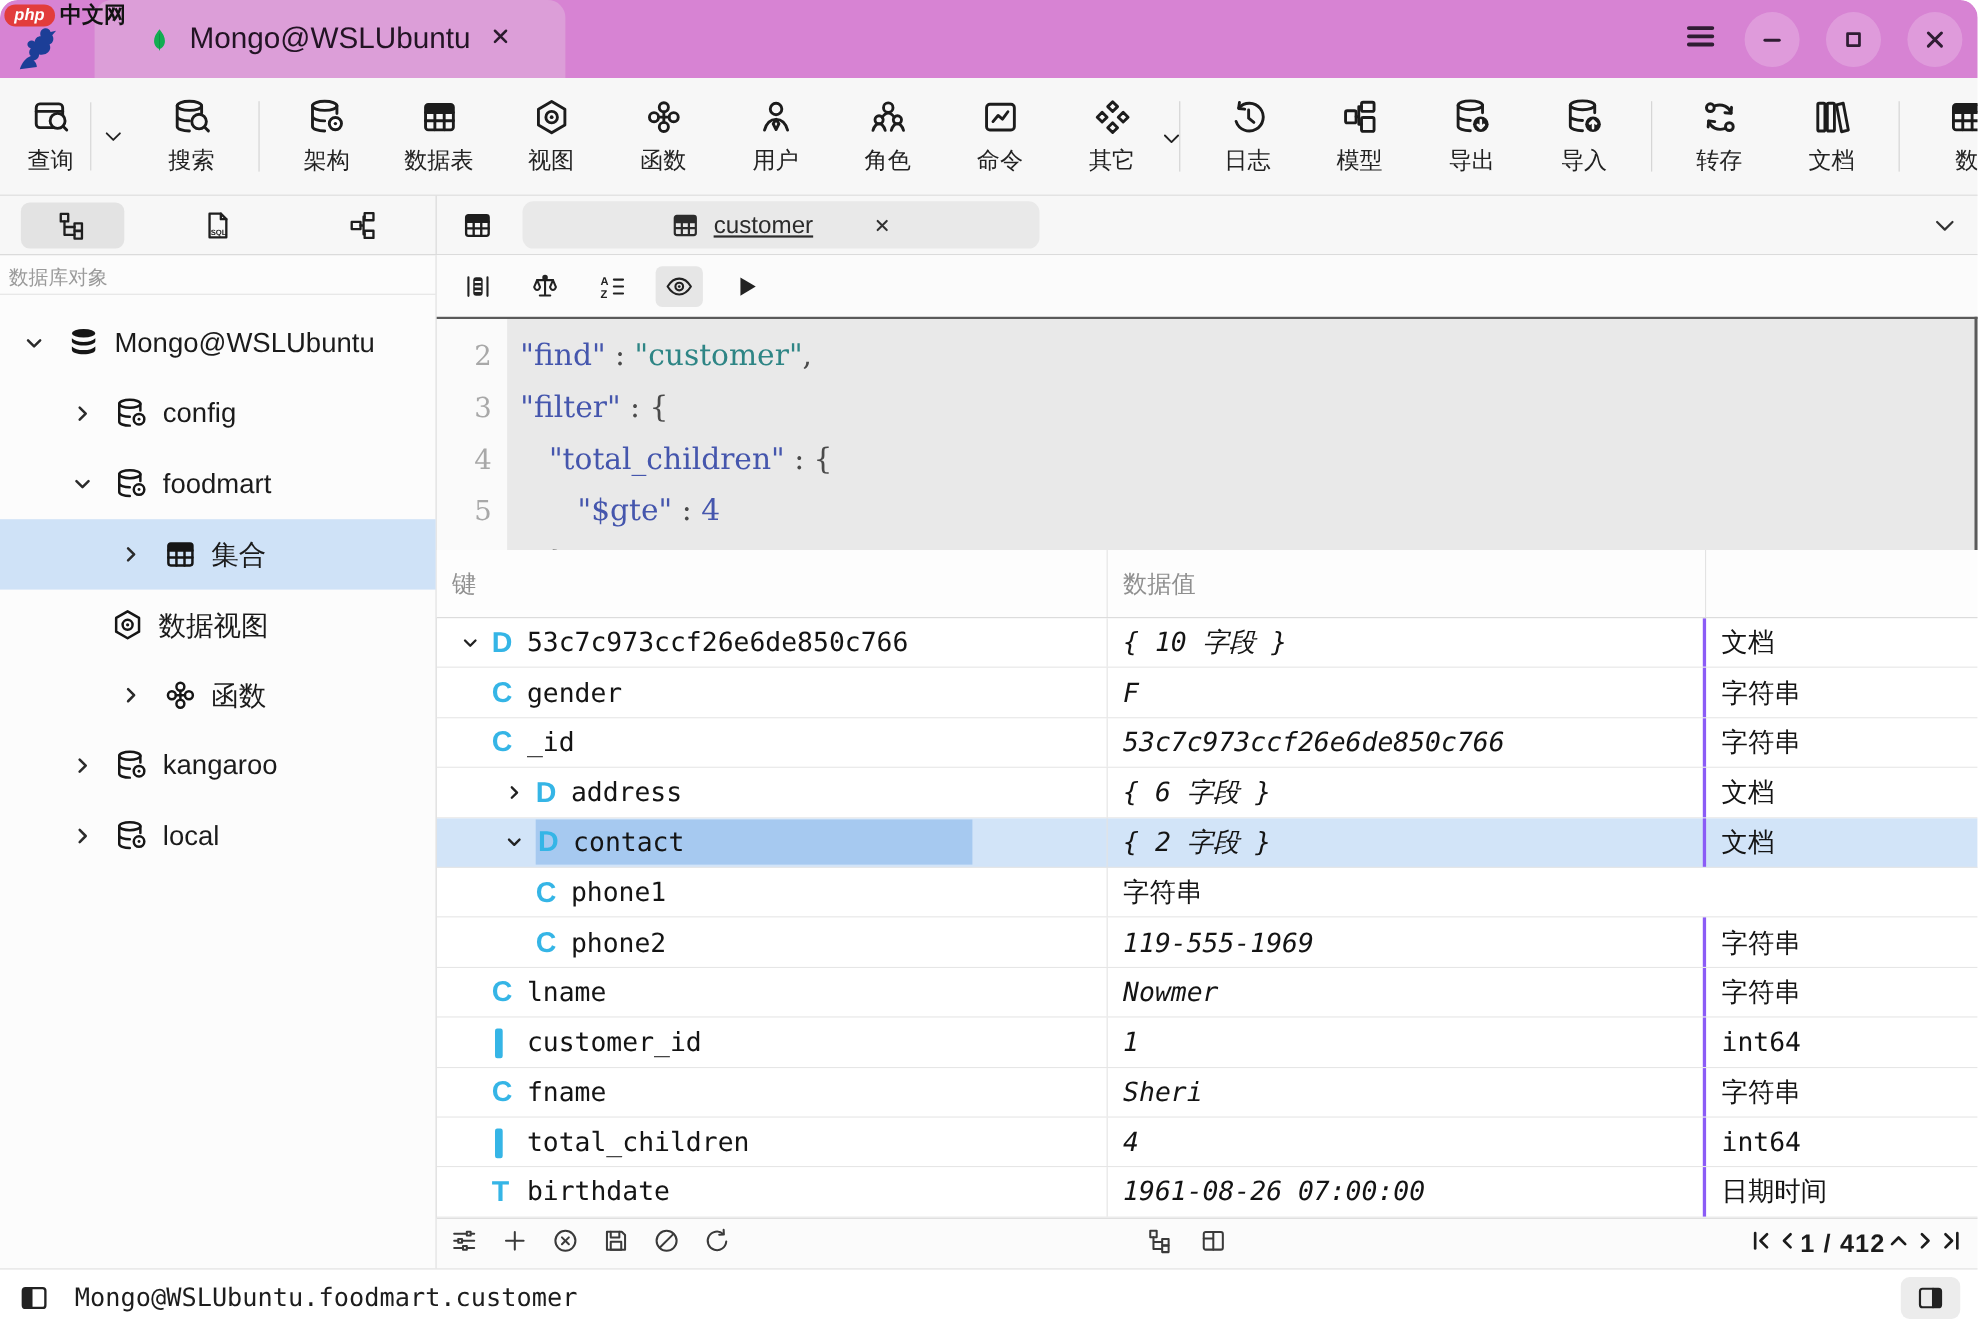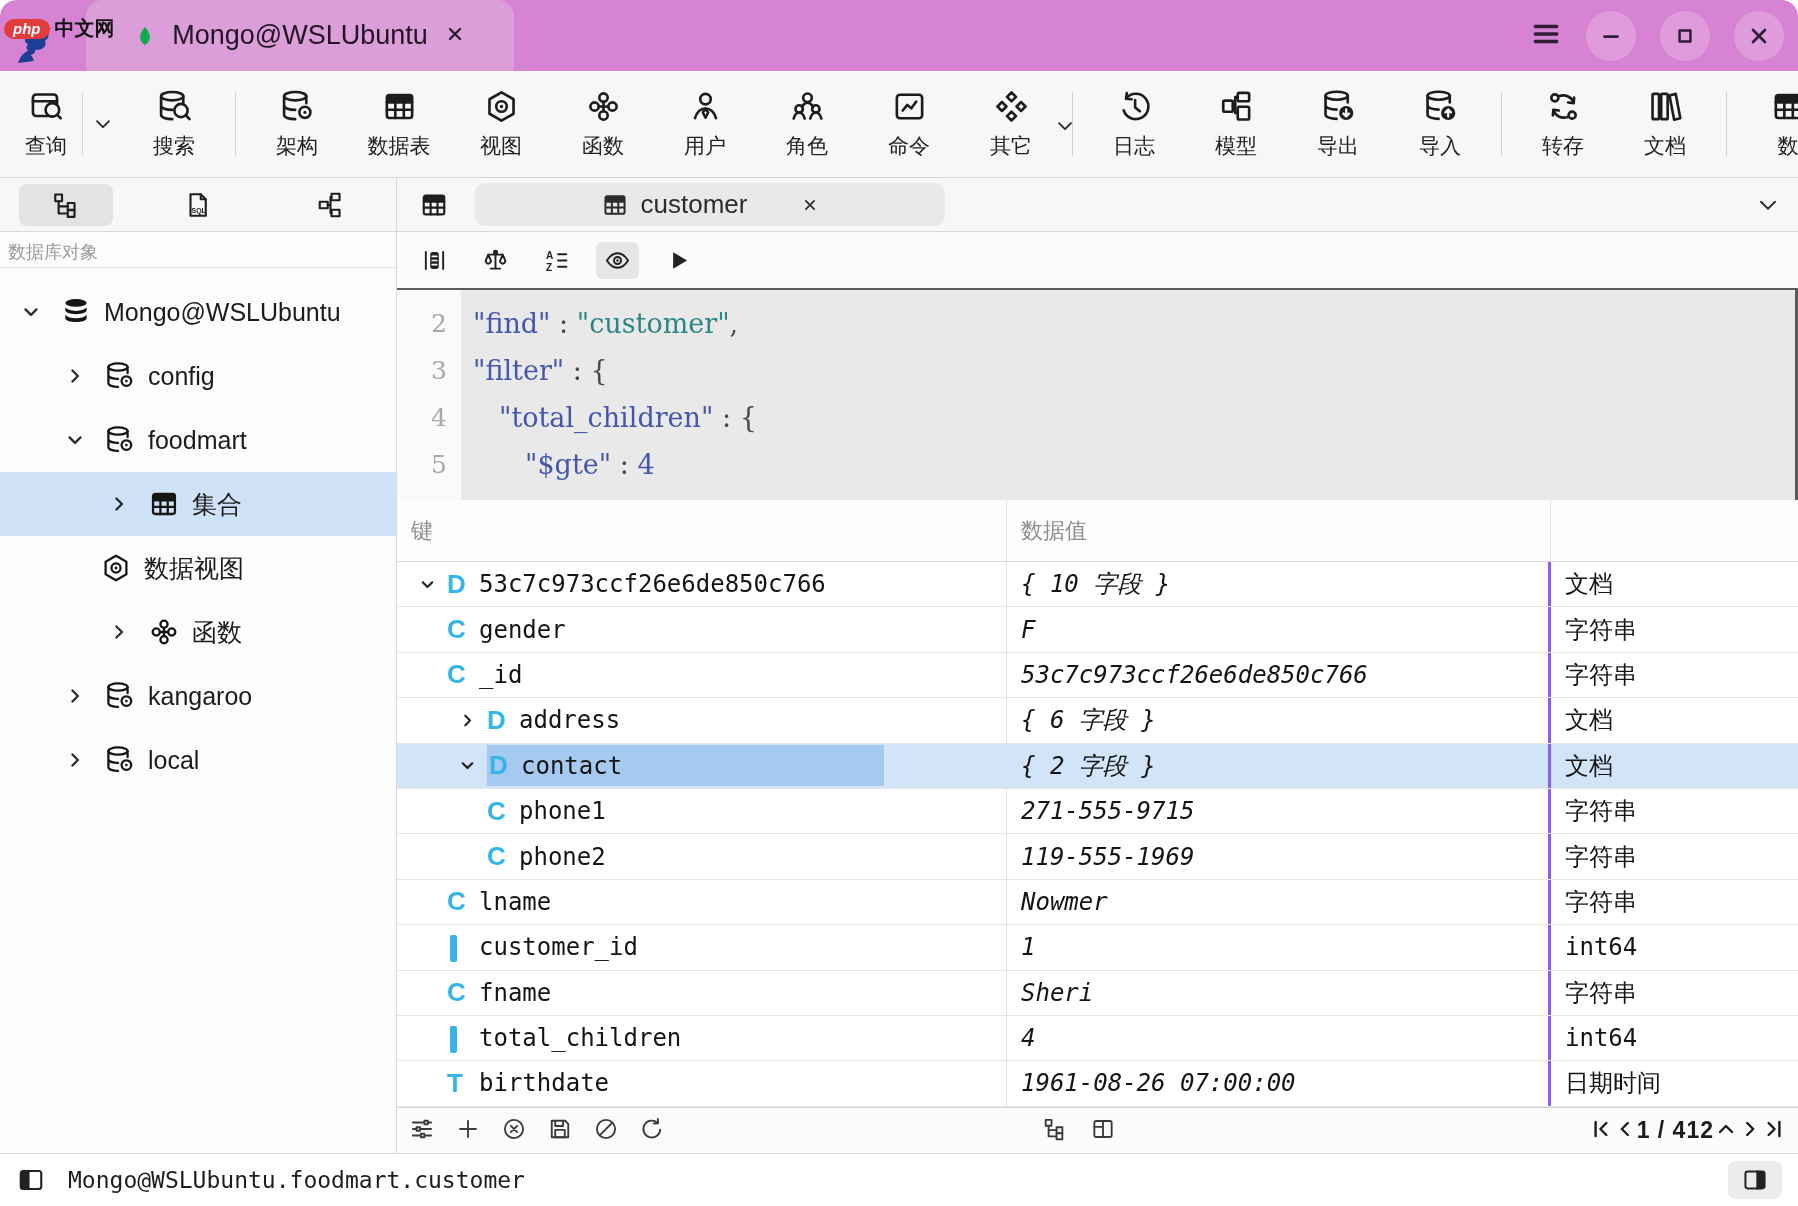--- a/index.html
+++ b/index.html
@@ -3,21 +3,21 @@
 <meta charset="utf-8">
 <style>
   * { margin:0; padding:0; box-sizing:border-box; }
   html,body { width:1798px; height:1206px; overflow:hidden; background:#fff;
     font-family:"Liberation Sans","DejaVu Sans",sans-serif; }
   .app { position:relative; width:1798px; height:1206px; background:#fff;
     border-radius:16px 16px 0 0; overflow:hidden; }
 
   
   .titlebar { position:relative; height:71px; background:#d783d3; border-radius:16px 16px 0 0; }
-  .php-badge { position:absolute; left:4px; top:15px; display:flex; align-items:center; gap:5px; z-index:6; }
+  .php-badge { position:absolute; left:4px; top:0; display:flex; align-items:center; gap:5px; z-index:6; }
   .php-pill { background:#e23c3c; color:#fff; font-style:italic; font-weight:700; font-size:15px;
     padding:1px 9px 2px; border-radius:11px; }
   .php-cn { color:#121212; font-weight:700; font-size:20px; }
   .kangaroo { position:absolute; left:10px; top:20px; width:48px; height:46px; }
   .conn-tab { position:absolute; left:86px; top:0; width:428px; height:71px; background:#dc9ed8;
     border-radius:16px 16px 0 0; display:flex; align-items:center; justify-content:center; gap:16px; }
   .conn-tab .leaf { width:22px; height:34px; }
   .conn-title { font-size:27px; color:#221424; font-weight:500; }
   .conn-close svg { width:22px; height:22px; color:#2b1b2e; }
   .win-controls { position:absolute; right:14px; top:0; height:71px; display:flex; align-items:center; gap:24px; }
@@ -47,21 +47,21 @@
   .pane-btns { width:397px; height:100%; flex:none; display:flex; align-items:center;
     justify-content:space-around; border-right:1px solid #d8d8d8; }
   .pane-btn { display:flex; align-items:center; justify-content:center; padding:6px 32px; border-radius:8px; color:#1e1e1e; }
   .pane-btn svg { width:30px; height:30px; }
   .pane-btn.active { background:#e3e3e3; }
   .obj-btn { margin-left:22px; color:#1e1e1e; display:flex; }
   .obj-btn svg { width:30px; height:30px; }
   .customer-tab { margin-left:26px; width:470px; height:43px; background:#e9e9e9; border-radius:10px;
     display:flex; align-items:center; justify-content:center; gap:12px; color:#2c2c2c; }
   .customer-tab svg.ticon { width:28px; height:28px; }
-  .customer-tab .tab-label { font-size:26px; }
+  .customer-tab .tab-label { font-size:22px;text-decoration:underline; }
   .customer-tab .tab-close { margin-left:42px; display:flex; }
   .customer-tab .tab-close svg { width:18px; height:18px; color:#333; }
   .tabrow-chev { position:absolute; right:16px; color:#333; display:flex; }
   .tabrow-chev svg { width:28px; height:28px; }
 
   
   .main { display:flex; height:921px; }
   .sidebar { width:397px; flex:none; background:#fcfcfc; border-right:1px solid #d8d8d8;
     display:flex; flex-direction:column; }
   .sidebar-header { height:36px; padding:8px 0 12px 8px; font-size:18px; color:#9a9a9a;
@@ -638,21 +638,20 @@
               </span>
             </div>
             <div class="gc-val">{ 2 字段 }</div>
             <div class="gc-type">文档</div>
           </div>
           <div class="grow">
             <div class="gc-key" style="padding-left:90px">
               <span class="ficon">C</span>
               <span>phone1</span>
             </div>
-            <div class="gc-val">271-555-9715</div>
             <div class="gc-type">字符串</div>
           </div>
           <div class="grow">
             <div class="gc-key" style="padding-left:90px">
               <span class="ficon">C</span>
               <span>phone2</span>
             </div>
             <div class="gc-val">119-555-1969</div>
             <div class="gc-type">字符串</div>
           </div>

